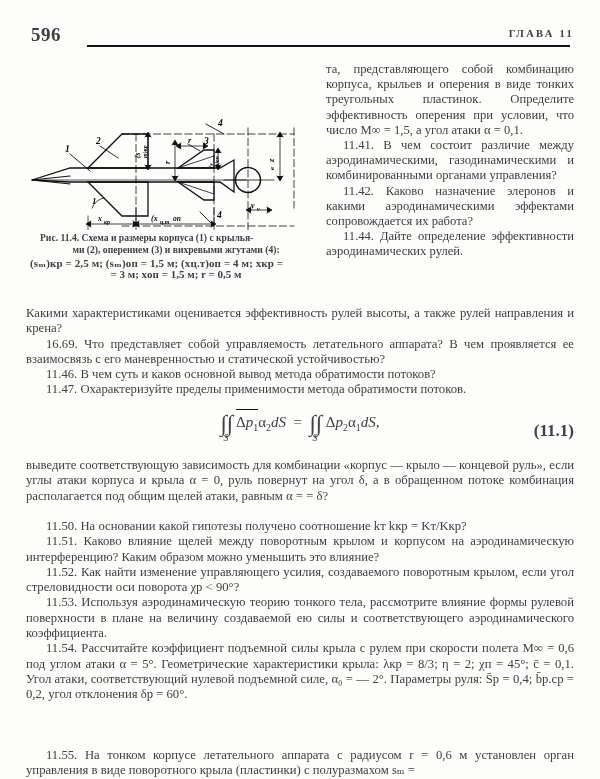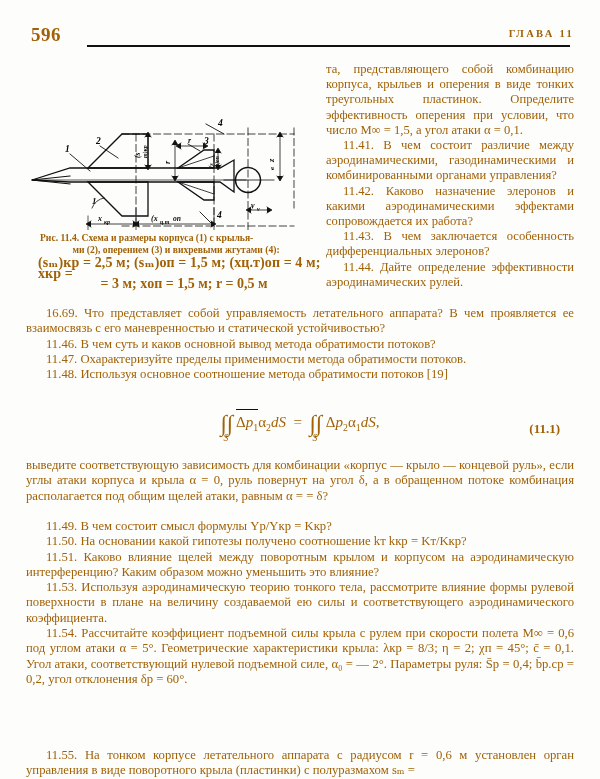--- a/index.html
+++ b/index.html
@@ -6,21 +6,21 @@
     margin: 0;
     padding: 0;
     background: #ffffff;
   }
   .page {
     position: relative;
     width: 600px;
     height: 779px;
     background: #fdfdfc;
     font-family: "Liberation Serif", "DejaVu Serif", serif;
-    color: #a16207;
+    color: #404040;
     overflow: hidden;
   }
 
   
   .header {
     position: absolute;
     left: 0; top: 24px;
     width: 600px;
     height: 22px;
   }
@@ -63,24 +63,23 @@
     font-size: 9.6px;
     line-height: 11.6px;
     font-weight: bold;
     text-align: center;
   }
   .fig-caption .line1 { text-align: left; text-indent: 10px; }
   .fig-params {
     position: absolute;
     left: 30px; top: 258px;
     width: 292px;
-    font-size: 14px;
+    font-size: 11px;
     line-height: 10.6px;
     font-weight: bold;
-    margin-left: 8px;
   }
   .fig-params .p1 { letter-spacing: 0.1px; }
   .fig-params .p2 { text-align: center; }
 
   
   .right-col {
     position: absolute;
     left: 326px; top: 62px;
     width: 248px;
     font-size: 12.6px;
@@ -118,22 +117,22 @@
   .formula-center {
     position: absolute;
     left: 0; top: 0;
     width: 548px;
     text-align: center;
     font-size: 15px;
     font-family: "Liberation Serif", serif;
   }
   .formula-num {
     position: absolute;
-    right: 14px; top: 9px;
-    font-size: 13px;
+    right: 0; top: 9px;
+    font-size: 17px;
     font-weight: bold;
   }
   .dblint {
     display: inline-block;
     position: relative;
     font-size: 23px;
     line-height: 1;
     vertical-align: -4px;
   }
   .dblint .sub {
@@ -312,50 +311,49 @@
 
   <div class="fig-params">
     <div class="p1">(sₘ)кр = 2,5 м; (sₘ)оп = 1,5 м; (xц.т)оп = 4 м;   xкр =</div>
     <div class="p2">= 3 м; xоп = 1,5 м; r = 0,5 м</div>
   </div>
 
   <div class="right-col">
     <p>та, представляющего собой комбинацию корпуса, крыльев и оперения в виде тонких треугольных пластинок. Определите эффективность оперения при условии, что число M∞ = 1,5, а угол атаки α = 0,1.</p>
     <p class="ind">11.41. В чем состоит различие между аэродинамическими, газодинамическими и комбинированными органами управления?</p>
     <p class="ind">11.42. Каково назначение элеронов и какими аэродинамическими эффектами сопровождается их работа?</p>
-    <p class="ind">11.43. В чем заключается особенность дифференциальных элеронов?</p>
     <p class="ind">11.44. Дайте определение эффективности аэродинамических рулей.</p>
   </div>
 
   <div class="body-text" id="blk-a">
+    <p>Какими характеристиками оценивается эффективность рулей высоты, а также рулей направления и крена?</p>
     <p class="ind">16.69. Что представляет собой управляемость летательного аппарата? В чем проявляется ее взаимосвязь с его маневренностью и статической устойчивостью?</p>
     <p class="ind">11.46. В чем суть и каков основной вывод метода обратимости потоков?</p>
     <p class="ind">11.47. Охарактеризуйте пределы применимости метода обратимости потоков.</p>
-    <p class="ind">11.48. Используя основное соотношение метода обратимости потоков [19]</p>
   </div>
 
   <div class="formula-row">
     <div class="formula-center">
       <span class="dblint">∫∫<span class="sub">S</span></span>
       <span class="ovl">Δ<i class="m">p</i><sub class="s">1</sub></span><span>α<sub class="s">2</sub></span><i class="m">dS</i>
       &nbsp;=&nbsp;
       <span class="dblint">∫∫<span class="sub">S</span></span>
       <span>Δ<i class="m">p</i><sub class="s">2</sub></span><span>α<sub class="s">1</sub></span><i class="m">dS</i>,
     </div>
     <div class="formula-num">(11.1)</div>
   </div>
 
   <div class="body-text" id="blk-b">
     <p>выведите соответствующую зависимость для комбинации «корпус — крыло — концевой руль», если углы атаки корпуса и крыла α = 0, руль повернут на угол δ, а в обращенном потоке комбинация располагается под общим щелей атаки, равным α = = δ?</p>
   </div>
 
   <div class="body-text" id="blk-c">
-    <p class="ind">11.49. В чем состоит смысл формулы Yр/Yкр = Kкр?</p>
     <p class="ind">11.50. На основании какой гипотезы получено соотношение kт kкр = Kт/Kкр?</p>
     <p class="ind">11.51. Каково влияние щелей между поворотным крылом и корпусом на аэродинамическую интерференцию? Каким образом можно уменьшить это влияние?</p>
+    <p class="ind">11.52. Как найти изменение управляющего усилия, создаваемого поворотным крылом, если угол стреловидности оси поворота χр &lt; 90°?</p>
     <p class="ind">11.53. Используя аэродинамическую теорию тонкого тела, рассмотрите влияние формы рулевой поверхности в плане на величину создаваемой ею силы и соответствующего аэродинамического коэффициента.</p>
     <p class="ind">11.54. Рассчитайте коэффициент подъемной силы крыла с рулем при скорости полета M∞ = 0,6 под углом атаки α = 5°. Геометрические характеристики крыла: λкр = 8/3; η = 2; χп = 45°; c̄ = 0,1. Угол атаки, соответствующий нулевой подъемной силе, α₀ = — 2°. Параметры руля: S̄р = 0,4; b̄р.ср = 0,2, угол отклонения δр = 60°.</p>
   </div>
 
   <div class="body-text" id="blk-d">
     <p class="ind">11.55. На тонком корпусе летательного аппарата с радиусом r = 0,6 м установлен орган управления в виде поворотного крыла (пластинки) с полуразмахом sₘ =</p>
   </div>
 
 </div>
 

